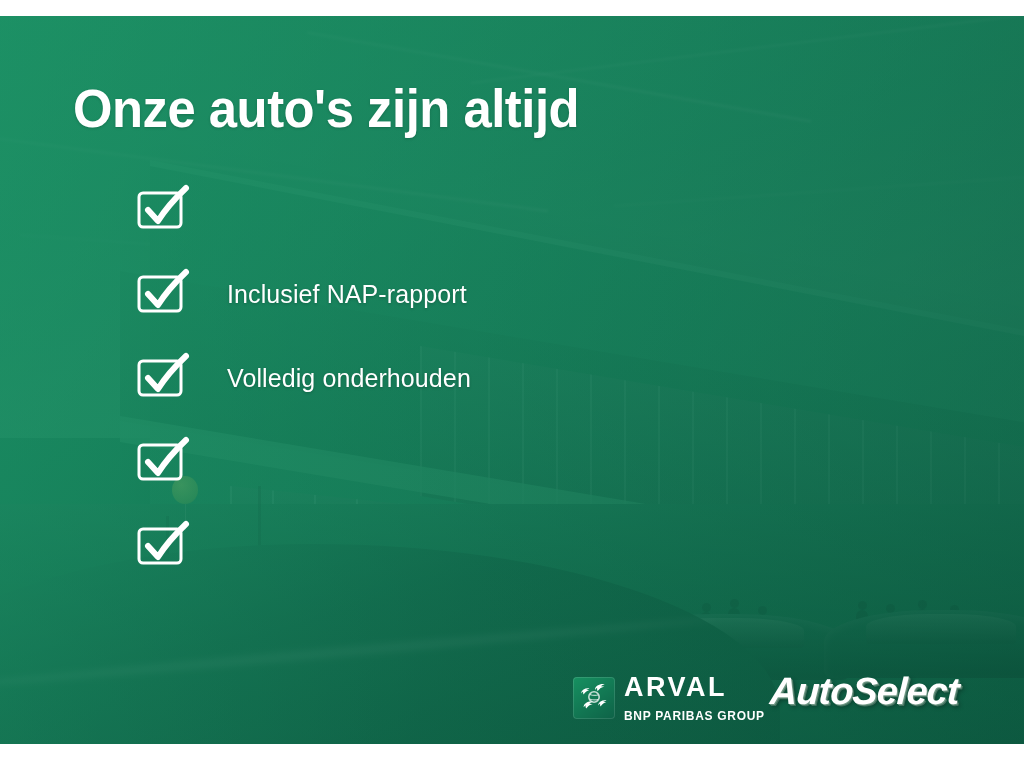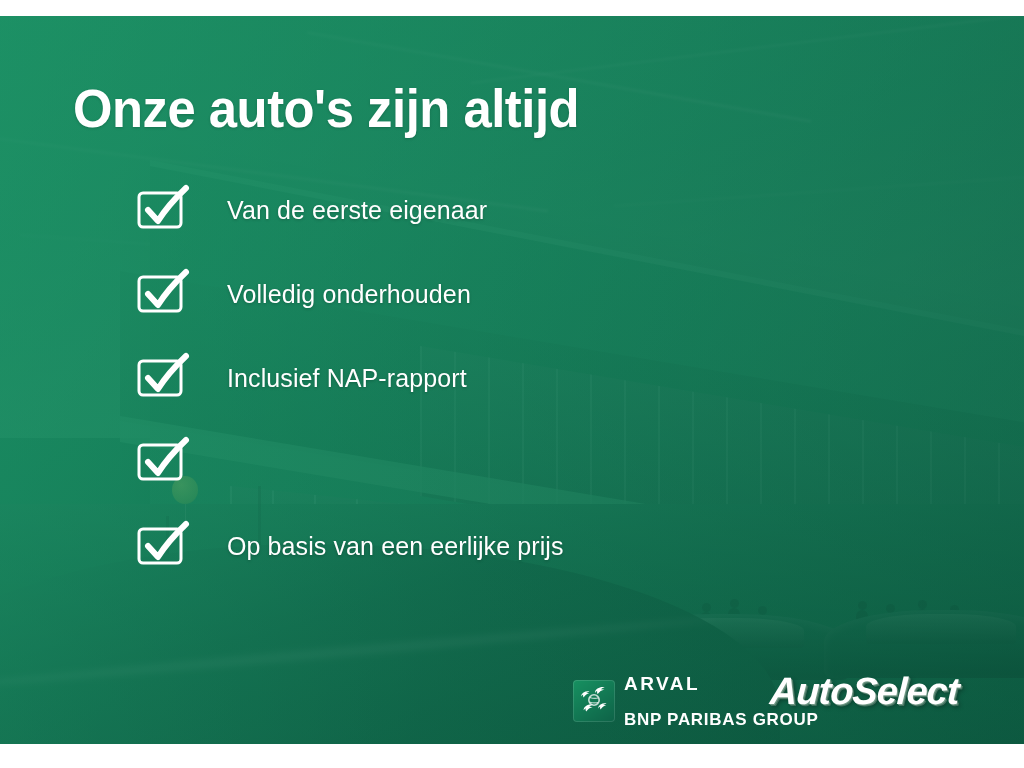--- a/index.html
+++ b/index.html
@@ -200,26 +200,26 @@
   .bnp-mark {
     width:42px; height:42px; border-radius:4px;
     background:linear-gradient(145deg,#13archive,#0f6b4d);
     background:linear-gradient(145deg,#179161 0%, #0e6247 100%);
     box-shadow:inset 0 0 0 1px rgba(255,255,255,.12);
     position:relative; flex:none;
   }
   .bnp-mark svg { position:absolute; inset:0; width:100%; height:100%; }
   .arval-words { display:flex; flex-direction:column; line-height:1; }
   .arval-name {
-    font-size:19px; font-weight:bold; color:#ffffff;
+    font-size:27px; font-weight:bold; color:#ffffff;
     letter-spacing:2.5px;
   }
   .arval-sub {
-    font-size:17px; font-weight:bold; color:#ffffff;
-    letter-spacing:.7px; margin-top:18px;
+    font-size:12px; font-weight:bold; color:#ffffff;
+    letter-spacing:.7px; margin-top:9px;
   }
 
   .autoselect-logo {
     position:absolute; left:770px; top:-2px;
     font-size:38px; font-weight:bold; font-style:italic;
     color:#ffffff; letter-spacing:-1px;
     transform:skewX(-3deg);
     text-shadow:
        1px 1px 0 rgba(120,160,140,.85),
        2px 2px 0 rgba(90,130,112,.7),
@@ -309,61 +309,59 @@
 
       <div class="list">
 
         <div class="list-item">
           <span class="check-icon">
             <svg viewBox="0 0 50 46">
               <path d="M5 6 h34 a4 4 0 0 1 4 4 v26 a4 4 0 0 1 -4 4 h-34 a4 4 0 0 1 -4 -4 v-26 a4 4 0 0 1 4 -4 z" fill="none" stroke="#ffffff" stroke-width="3"></path>
               <path d="M10 23 L20 34 Q30 18 48 1" fill="none" stroke="#ffffff" stroke-width="6" stroke-linecap="round" stroke-linejoin="round"></path>
             </svg>
           </span>
-          <span class="item-label">Van de eerste eigenaar</span>
+        </div>
+
+        <div class="list-item">
+          <span class="check-icon">
+            <svg viewBox="0 0 50 46">
+              <path d="M5 6 h34 a4 4 0 0 1 4 4 v26 a4 4 0 0 1 -4 4 h-34 a4 4 0 0 1 -4 -4 v-26 a4 4 0 0 1 4 -4 z" fill="none" stroke="#ffffff" stroke-width="3"></path>
+              <path d="M10 23 L20 34 Q30 18 48 1" fill="none" stroke="#ffffff" stroke-width="6" stroke-linecap="round" stroke-linejoin="round"></path>
+            </svg>
+          </span>
+          <span class="item-label">Inclusief NAP-rapport</span>
         </div>
 
         <div class="list-item">
           <span class="check-icon">
             <svg viewBox="0 0 50 46">
               <path d="M5 6 h34 a4 4 0 0 1 4 4 v26 a4 4 0 0 1 -4 4 h-34 a4 4 0 0 1 -4 -4 v-26 a4 4 0 0 1 4 -4 z" fill="none" stroke="#ffffff" stroke-width="3"></path>
               <path d="M10 23 L20 34 Q30 18 48 1" fill="none" stroke="#ffffff" stroke-width="6" stroke-linecap="round" stroke-linejoin="round"></path>
             </svg>
           </span>
           <span class="item-label">Volledig onderhouden</span>
         </div>
 
         <div class="list-item">
           <span class="check-icon">
             <svg viewBox="0 0 50 46">
               <path d="M5 6 h34 a4 4 0 0 1 4 4 v26 a4 4 0 0 1 -4 4 h-34 a4 4 0 0 1 -4 -4 v-26 a4 4 0 0 1 4 -4 z" fill="none" stroke="#ffffff" stroke-width="3"></path>
               <path d="M10 23 L20 34 Q30 18 48 1" fill="none" stroke="#ffffff" stroke-width="6" stroke-linecap="round" stroke-linejoin="round"></path>
             </svg>
           </span>
-          <span class="item-label">Inclusief NAP-rapport</span>
-        </div>
-
-        <div class="list-item">
-          <span class="check-icon">
-            <svg viewBox="0 0 50 46">
-              <path d="M5 6 h34 a4 4 0 0 1 4 4 v26 a4 4 0 0 1 -4 4 h-34 a4 4 0 0 1 -4 -4 v-26 a4 4 0 0 1 4 -4 z" fill="none" stroke="#ffffff" stroke-width="3"></path>
-              <path d="M10 23 L20 34 Q30 18 48 1" fill="none" stroke="#ffffff" stroke-width="6" stroke-linecap="round" stroke-linejoin="round"></path>
-            </svg>
-          </span>
-        </div>
-
-
-        <div class="list-item">
-          <span class="check-icon">
-            <svg viewBox="0 0 50 46">
-              <path d="M5 6 h34 a4 4 0 0 1 4 4 v26 a4 4 0 0 1 -4 4 h-34 a4 4 0 0 1 -4 -4 v-26 a4 4 0 0 1 4 -4 z" fill="none" stroke="#ffffff" stroke-width="3"></path>
-              <path d="M10 23 L20 34 Q30 18 48 1" fill="none" stroke="#ffffff" stroke-width="6" stroke-linecap="round" stroke-linejoin="round"></path>
-            </svg>
-          </span>
-          <span class="item-label">Op basis van een eerlijke prijs</span>
+        </div>
+
+
+        <div class="list-item">
+          <span class="check-icon">
+            <svg viewBox="0 0 50 46">
+              <path d="M5 6 h34 a4 4 0 0 1 4 4 v26 a4 4 0 0 1 -4 4 h-34 a4 4 0 0 1 -4 -4 v-26 a4 4 0 0 1 4 -4 z" fill="none" stroke="#ffffff" stroke-width="3"></path>
+              <path d="M10 23 L20 34 Q30 18 48 1" fill="none" stroke="#ffffff" stroke-width="6" stroke-linecap="round" stroke-linejoin="round"></path>
+            </svg>
+          </span>
         </div>
 
       </div>
 
       <div class="logos">
 
         <div class="arval-logo">
           <span class="bnp-mark">
             <svg viewBox="0 0 42 42" aria-hidden="true">
               <g fill="#ffffff">

